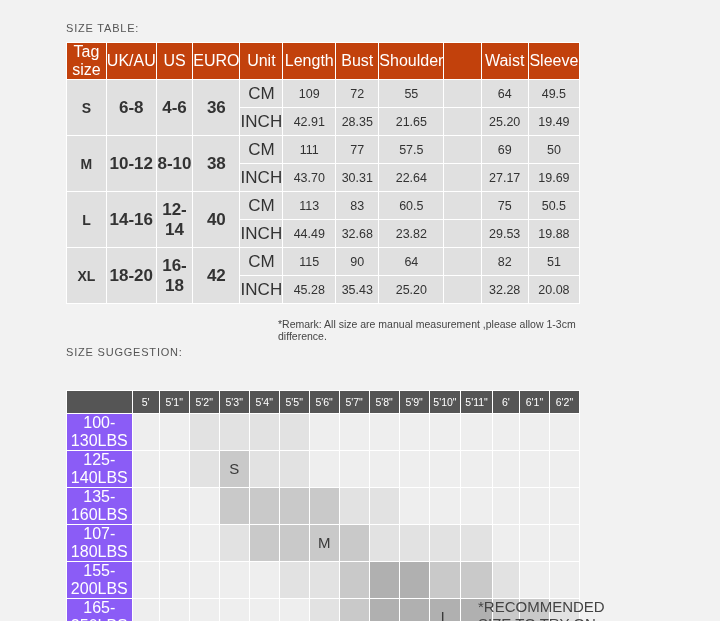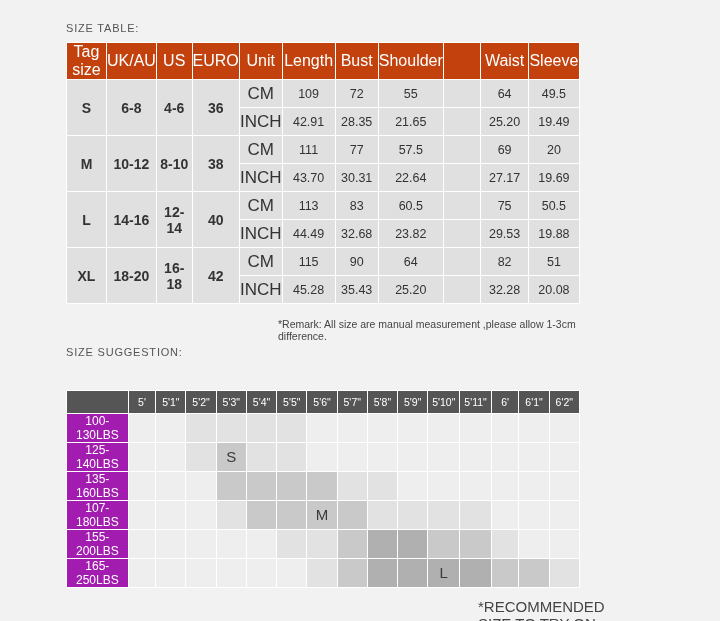--- a/index.html
+++ b/index.html
@@ -62,21 +62,21 @@
   }
   td.tag-cell {
     background: #d4d4d4;
     font-weight: bold;
     font-size: 14px;
     width: 46px;
   }
   td.spec-cell {
     background: #d4d4d4;
     font-weight: bold;
-    font-size: 14px;
+    font-size: 17px;
   }
   td.unit-cell {
     background: #e6e6e6;
     font-size: 17px;
     width: 42px;
   }
   td.val-cell {
     background: #eaeaea;
     font-size: 12.5px;
   }
@@ -126,23 +126,23 @@
     font-weight: normal;
     height: 22px;
     width: 34px;
     font-size: 10.5px;
   }
   table.sugg-table thead th.corner {
     width: 68px;
     background: #555555;
   }
   td.rowlabel {
-    background: #a21caf;
+    background: #8b5cf6;
     color: #ffffff;
-    font-size: 12px;
+    font-size: 16px;
     width: 68px;
     height: 24px;
     text-align: center;
     margin-top: 38px;
   }
   td.cell {
     width: 34px;
     height: 24px;
     background: #eeeeee;
     position: relative;
@@ -230,21 +230,21 @@
           <td class="tag-cell" rowspan="2">M</td>
           <td class="spec-cell" rowspan="2">10-12</td>
           <td class="spec-cell" rowspan="2">8-10</td>
           <td class="spec-cell" rowspan="2">38</td>
           <td class="unit-cell">CM</td>
           <td class="val-cell">111</td>
           <td class="val-cell">77</td>
           <td class="val-cell">57.5</td>
           <td class="blank-cell"></td>
           <td class="val-cell">69</td>
-          <td class="val-cell">20</td>
+          <td class="val-cell">50</td>
         </tr>
         <tr>
           <td class="unit-cell">INCH</td>
           <td class="val-cell">43.70</td>
           <td class="val-cell">30.31</td>
           <td class="val-cell">22.64</td>
           <td class="blank-cell"></td>
           <td class="val-cell">27.17</td>
           <td class="val-cell">19.69</td>
         </tr>

